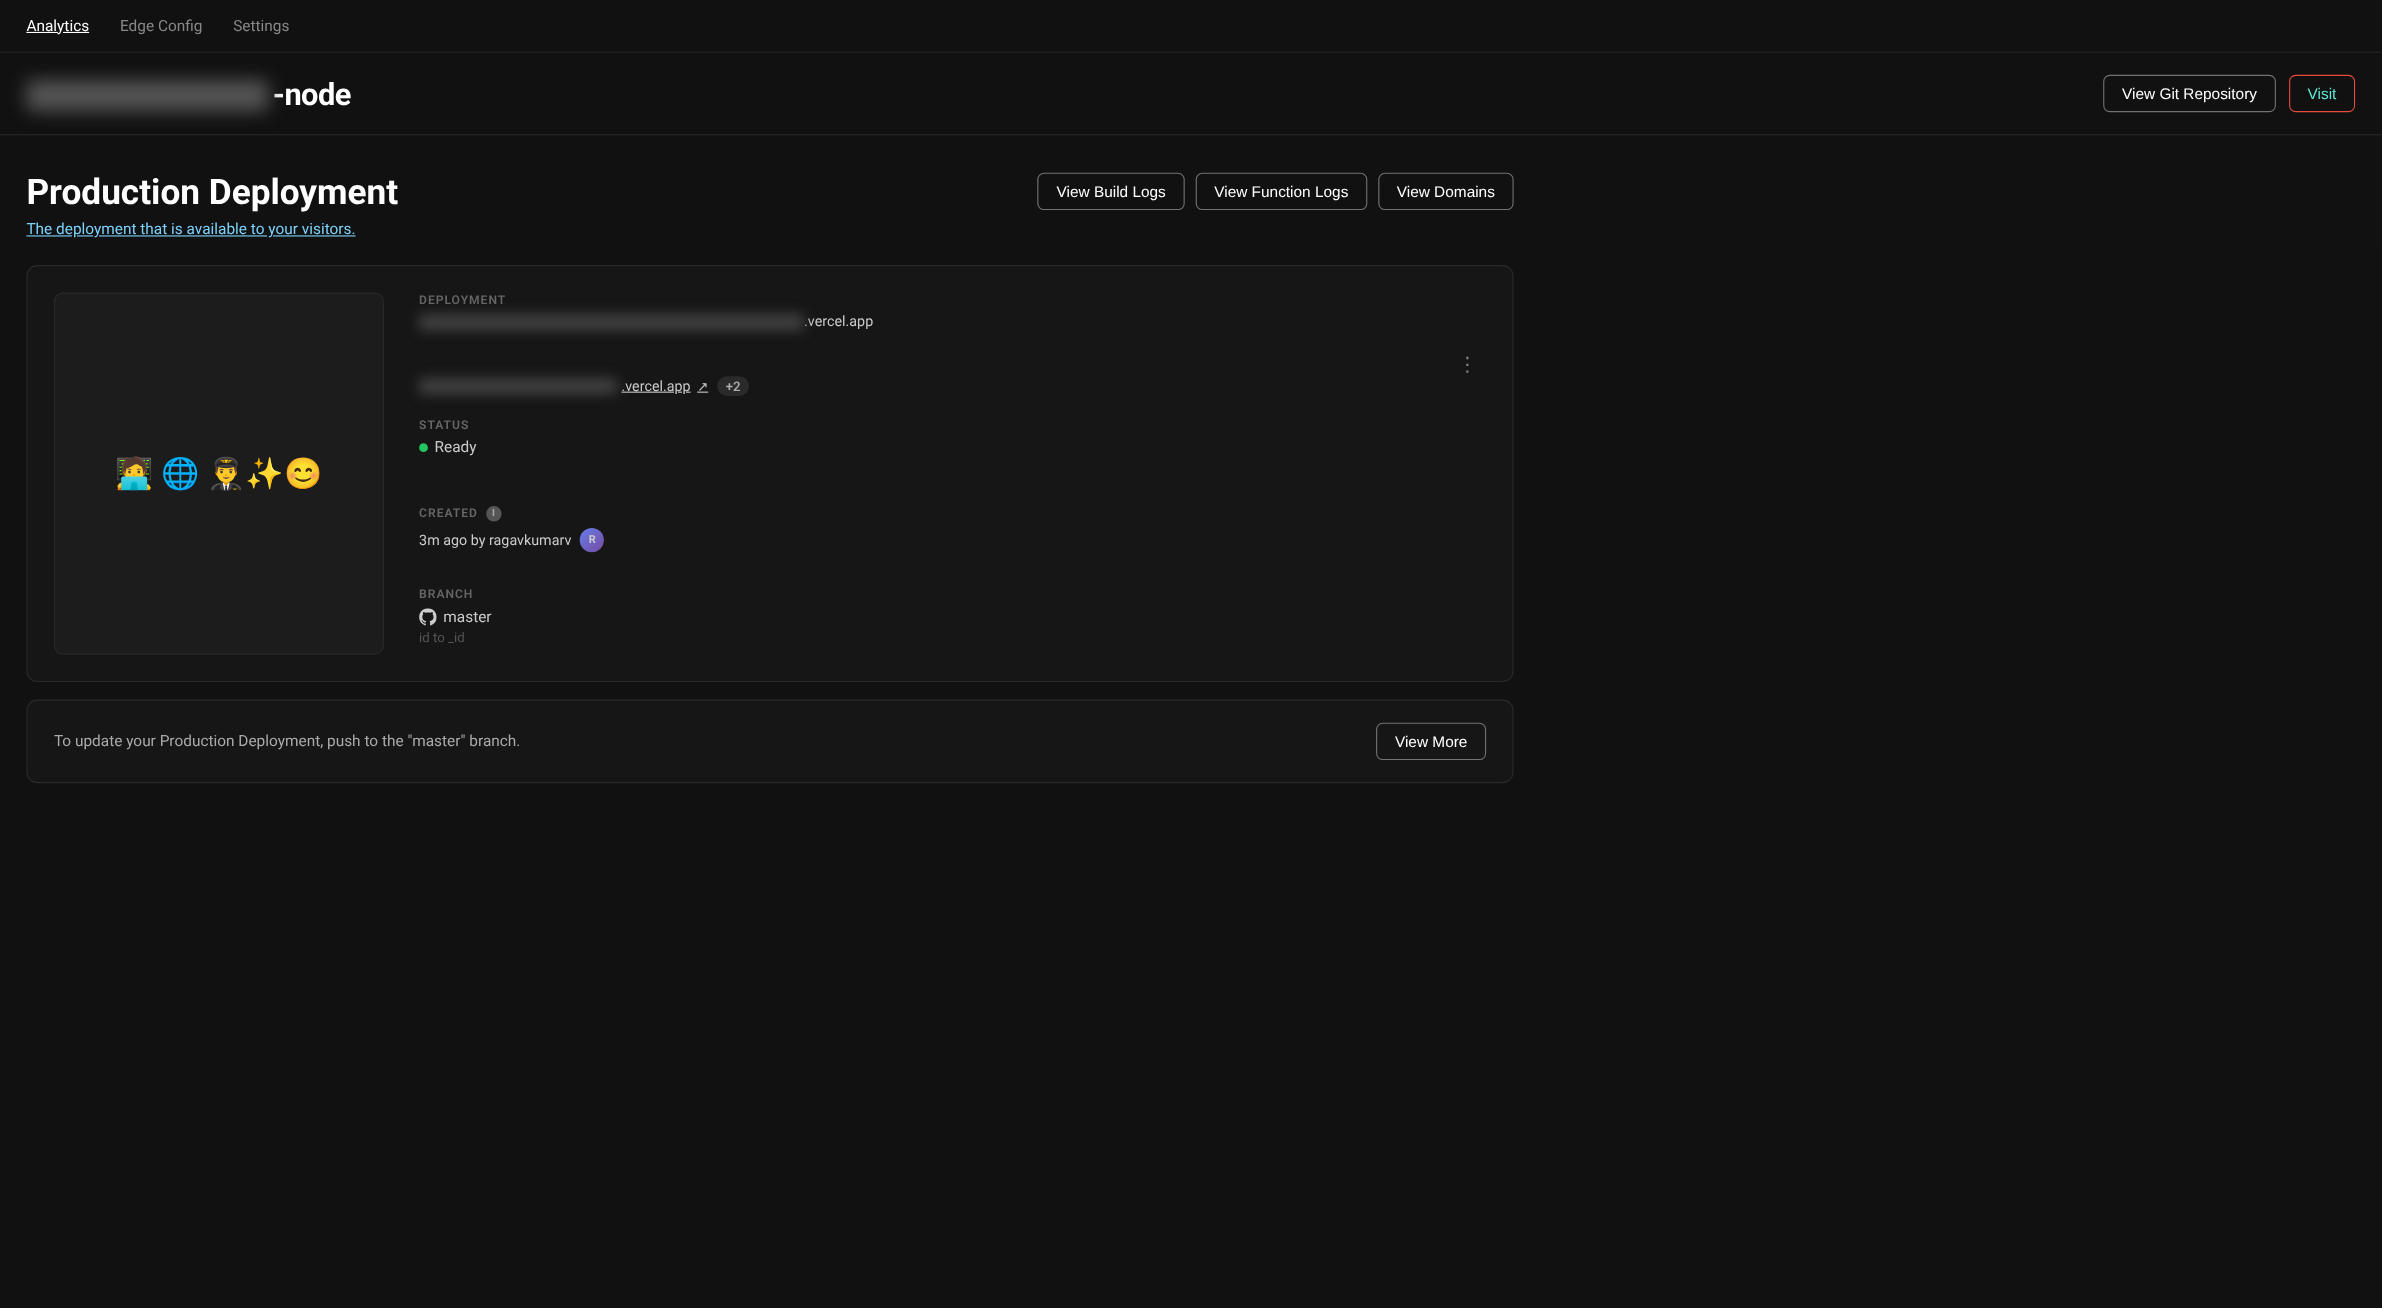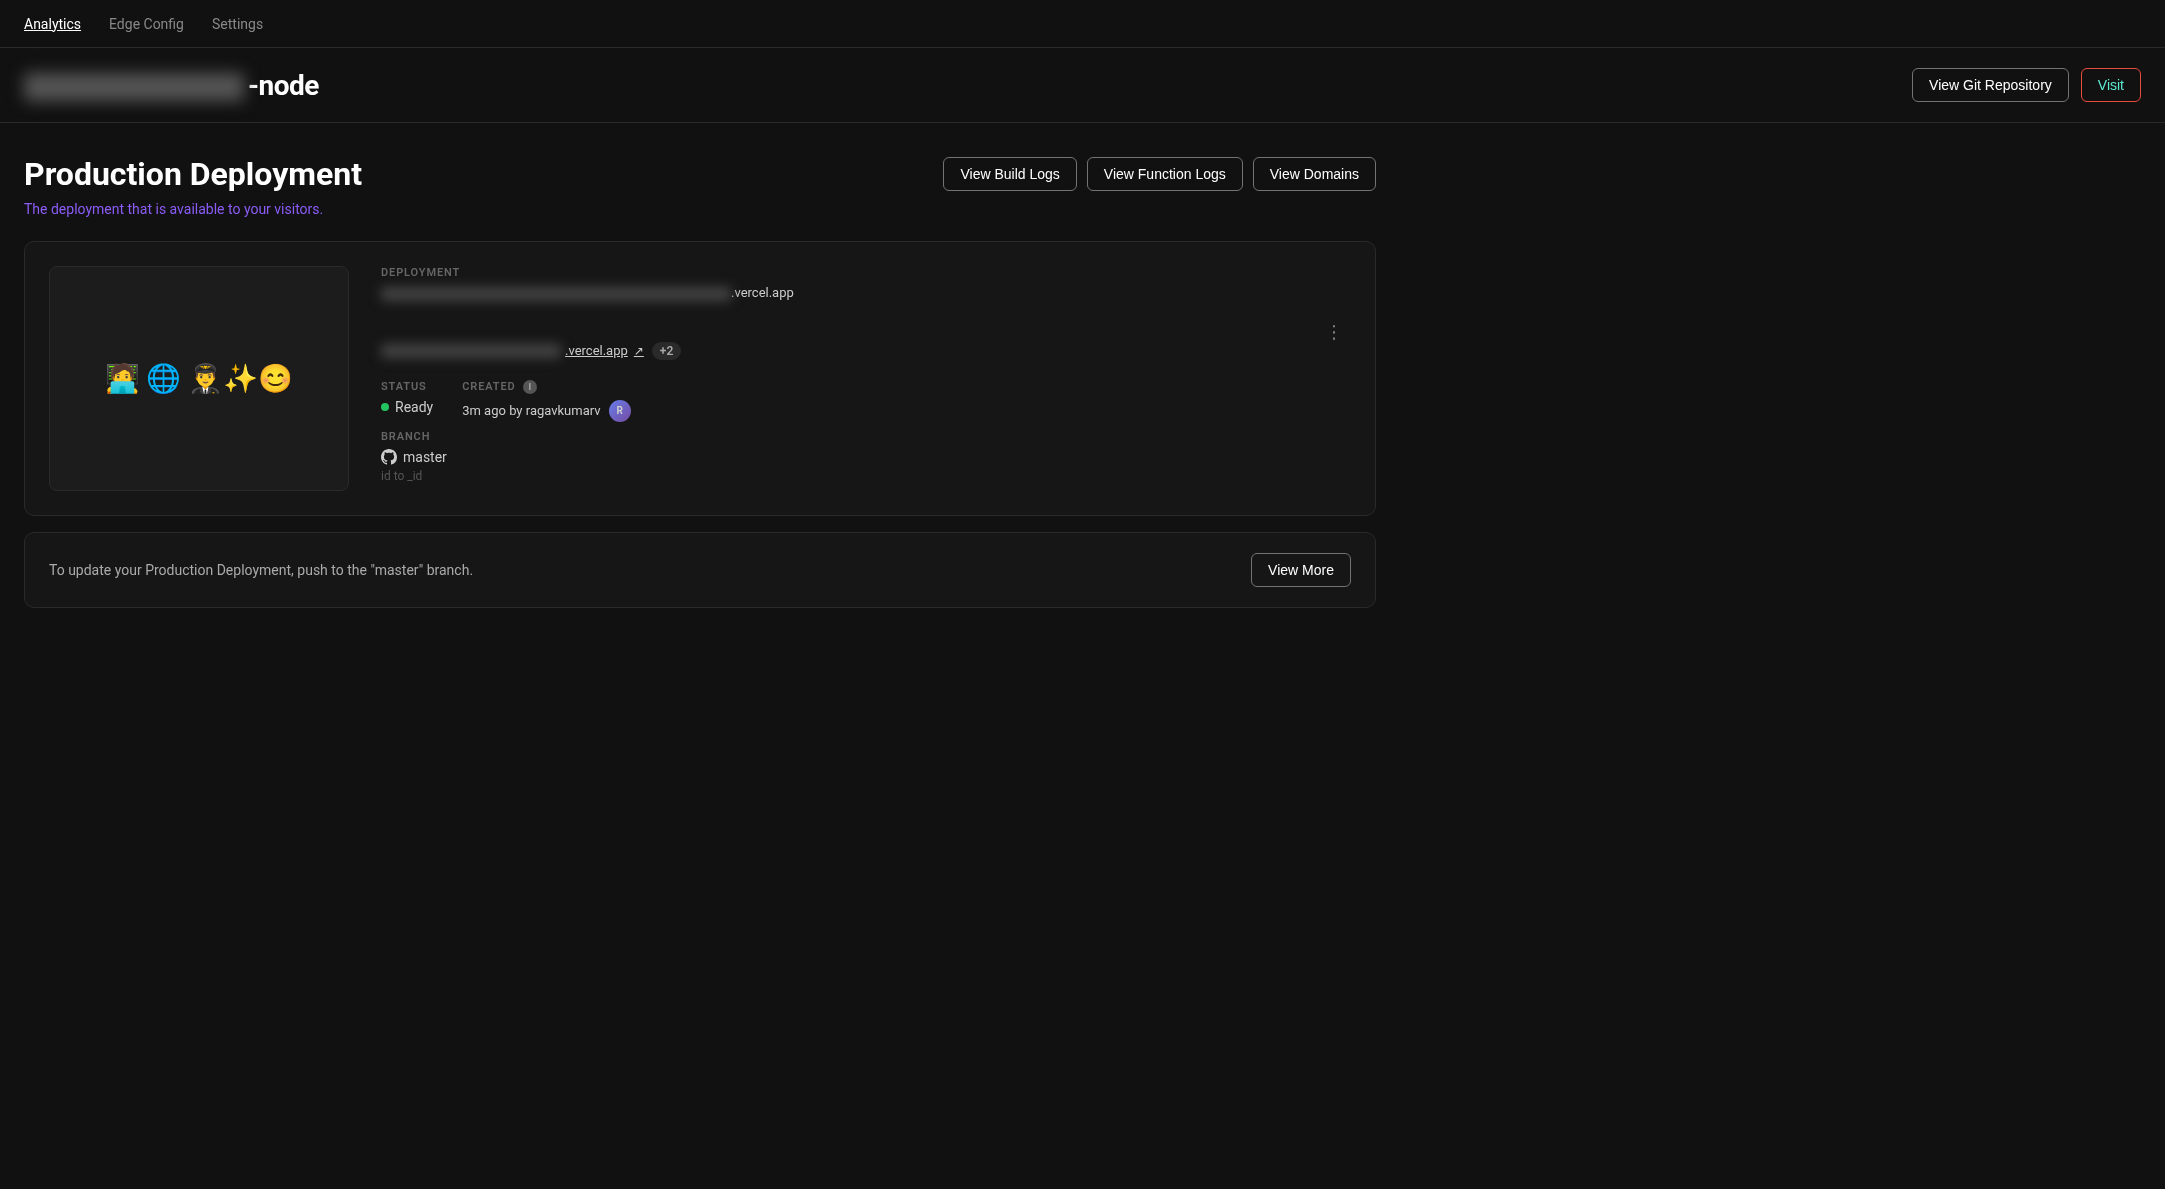--- a/index.html
+++ b/index.html
@@ -104,23 +104,24 @@
       font-weight: 700;
       color: #fff;
     }
 
     .section-actions {
       display: flex;
       gap: 10px;
     }
 
     .section-description {
-      color: #8b5cf6;
+      color: #7dd3fc;
       font-size: 14px;
       margin-bottom: 24px;
+      text-decoration: underline;
     }
 
     
     .deployment-card {
       border: 1px solid #2a2a2a;
       border-radius: 10px;
       background: #161616;
       padding: 24px;
       display: flex;
       gap: 32px;
@@ -197,22 +198,23 @@
       background: #2a2a2a;
       color: #aaa;
       border-radius: 12px;
       padding: 2px 8px;
       font-size: 12px;
       font-weight: 600;
     }
 
     .status-created-row {
       display: flex;
-      gap: 29px;
-      margin-bottom: 8px;
+      gap: 45px;
+      margin-bottom: 32px;
+      flex-direction: column;
     }
 
     .status-section {}
     .created-section {}
 
     .status-value {
       display: flex;
       align-items: center;
       gap: 6px;
       font-size: 14px;

